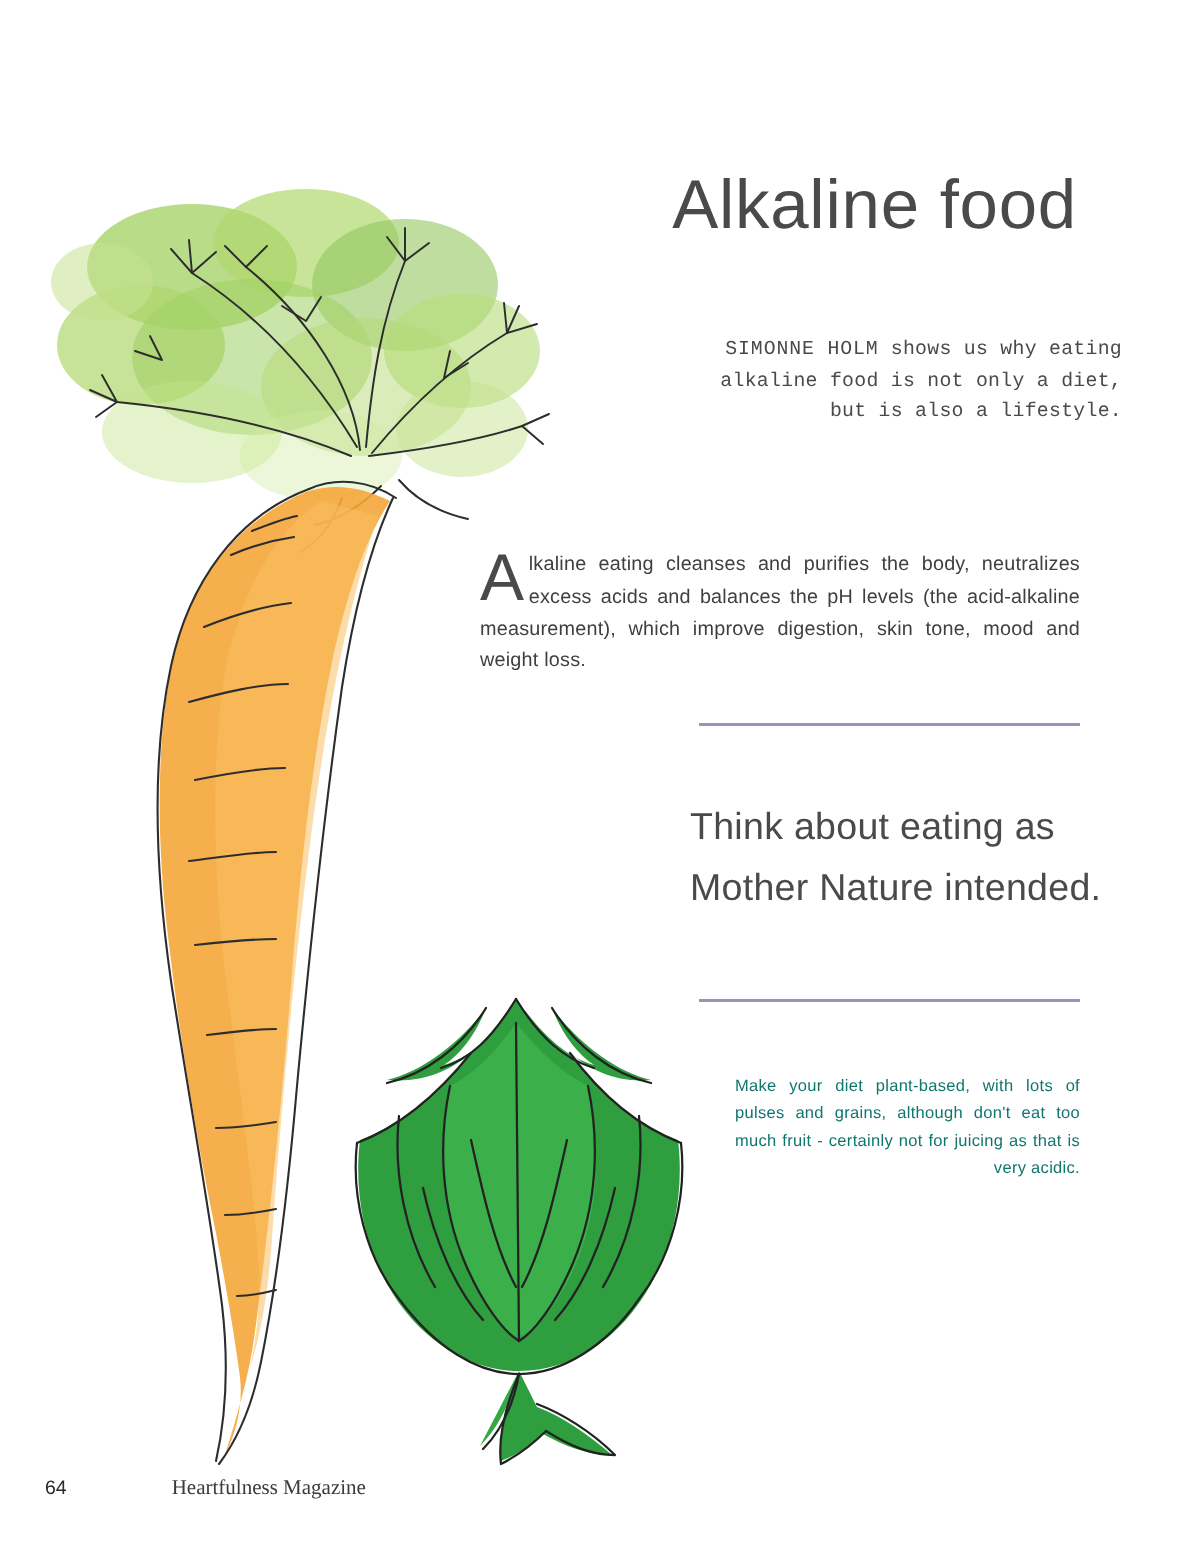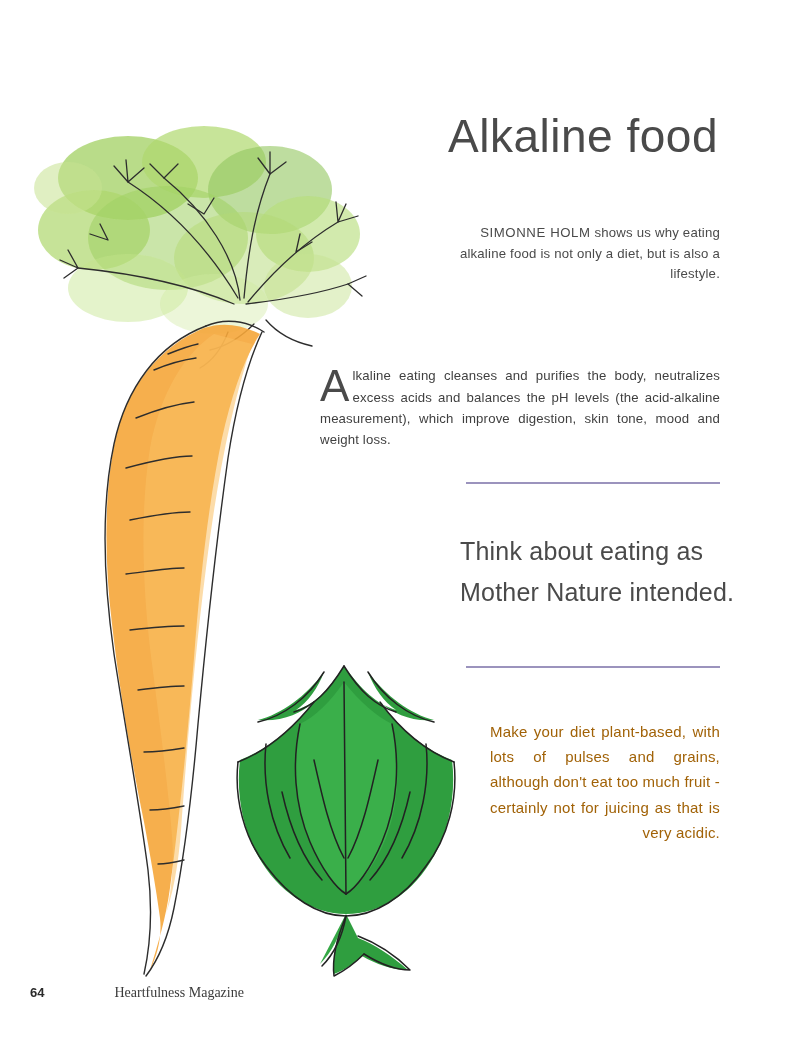--- a/index.html
+++ b/index.html
@@ -30,28 +30,29 @@
     font-weight: 300;
     letter-spacing: 0.5px;
     color: #4a4a4a;
     text-align: right;
     white-space: nowrap;
   }
 
   
   .deck {
     position: absolute;
-    left: 452px;
+    left: 480px;
     top: 210px;
     width: 268px;
     text-align: right;
     font-size: 13.2px;
     line-height: 1.55;
     color: #4a4a4a;
     letter-spacing: 0.2px;
+    font-family: Liberation Mono, monospace;
   }
   .deck .byline {
     letter-spacing: 0.6px;
   }
 
   
   .body-para {
     position: absolute;
     left: 320px;
     top: 352px;
@@ -93,42 +94,42 @@
     line-height: 1.62;
     color: #4a4a4a;
     letter-spacing: 0.2px;
   }
 
   
   .lower-para {
     position: absolute;
     right: 72px;
     width: 230px;
-    font-size: 15px;
+    font-size: 11px;
     line-height: 1.68;
-    color: #a16207;
+    color: #0f766e;
     text-align: justify;
     text-align-last: right;
     letter-spacing: 0.2px;
   }
   .lower-1 { top: 704px; }
   .lower-2 { top: 861px; }
 
   
   .footer {
     position: absolute;
     left: 30px;
     bottom: 36px;
     display: flex;
     align-items: baseline;
     gap: 22px;
   }
   .folio {
     font-size: 13px;
-    font-weight: bold;
+    font-weight: normal;
     color: #2b2b2b;
   }
   .mag-name {
     font-family: "Liberation Serif", serif;
     font-size: 14px;
     color: #3b3b3b;
     margin-left: 48px;
   }
 
   

